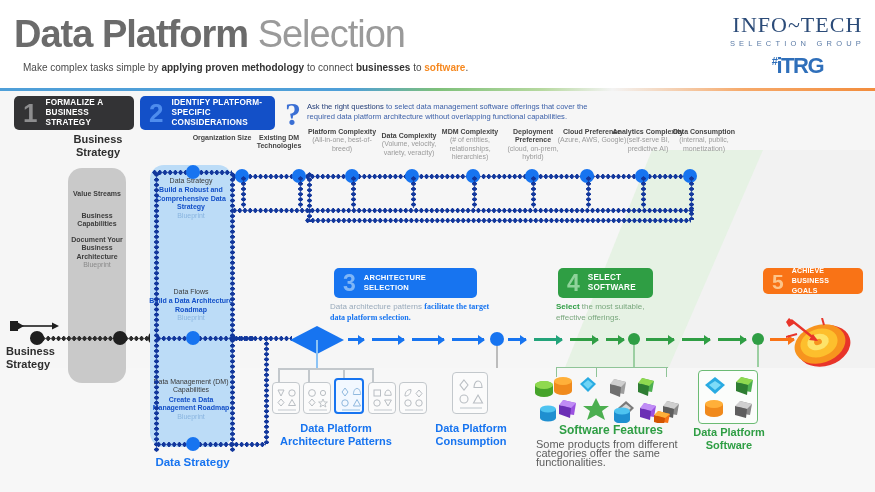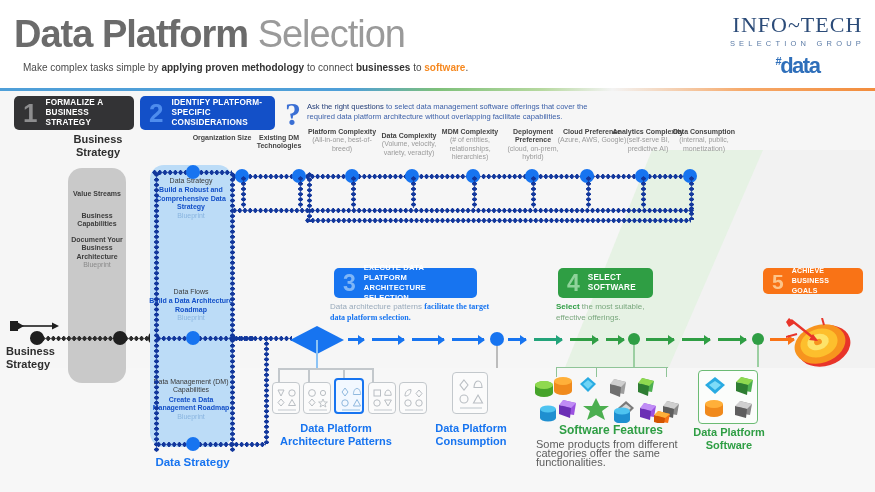--- a/index.html
+++ b/index.html
@@ -138,21 +138,21 @@
     <div class="title">
       <b>Data Platform</b>
       <span>Selection</span>
     </div>
     <div class="subtitle">
       <span>Make complex tasks simple by </span><b>applying proven methodology</b><span> to connect </span><b>businesses</b><span> to </span><span class="orange">software</span><span>.</span>
     </div>
     <div class="logo">
       <div class="logo-main">INFO~TECH</div>
       <div class="logo-sub">SELECTION GROUP</div>
-      <div class="logo-itrg"><sup>#</sup><span>data</span></div>
+      <div class="logo-itrg"><sup>#</sup><span>iTRG</span></div>
     </div>
   </div>
   <div class="headerline"></div>
 
   <div class="step" id="step1">
     <div class="num">1</div>
     <div class="lbl">
       <div>FORMALIZE A</div>
       <div>BUSINESS STRATEGY</div>
     </div>
@@ -160,21 +160,20 @@
   <div class="step" id="step2">
     <div class="num">2</div>
     <div class="lbl">
       <div>IDENTIFY PLATFORM-</div>
       <div>SPECIFIC CONSIDERATIONS</div>
     </div>
   </div>
   <div class="step" id="step3">
     <div class="num">3</div>
     <div class="lbl">
-      <div>EXECUTE DATA PLATFORM</div>
       <div>ARCHITECTURE SELECTION</div>
     </div>
   </div>
   <div class="step" id="step4">
     <div class="num">4</div>
     <div class="lbl">
       <div>SELECT</div>
       <div>SOFTWARE</div>
     </div>
   </div>
@@ -188,21 +187,21 @@
 
   <div class="step-desc" id="desc3">
     <span>Data architecture patterns </span><span class="hl">facilitate the target data platform selection</span><span class="hl">.</span>
   </div>
   <div class="step-desc" id="desc4">
     <span class="hl">Select</span><span> the most suitable, effective offerings.</span>
   </div>
 
   <div class="qmark">?</div>
   <div class="qtext">
-    <b>Ask the right questions</b><span> to select data management software offerings that cover the required data platform architecture without overlapping facilitate capabilities.</span>
+    <b>Ask the right questions</b><span> to select data management software offerings that cover the required data platform architecture without overlapping functional capabilities.</span>
   </div>
 
   <div class="cons" style="left:186px;">
     <span class="t">Organization Size</span>
     <span class="s"></span>
   </div>
   <div class="cons" style="left:243px;">
     <span class="t">Existing DM Technologies</span>
     <span class="s"></span>
   </div>

